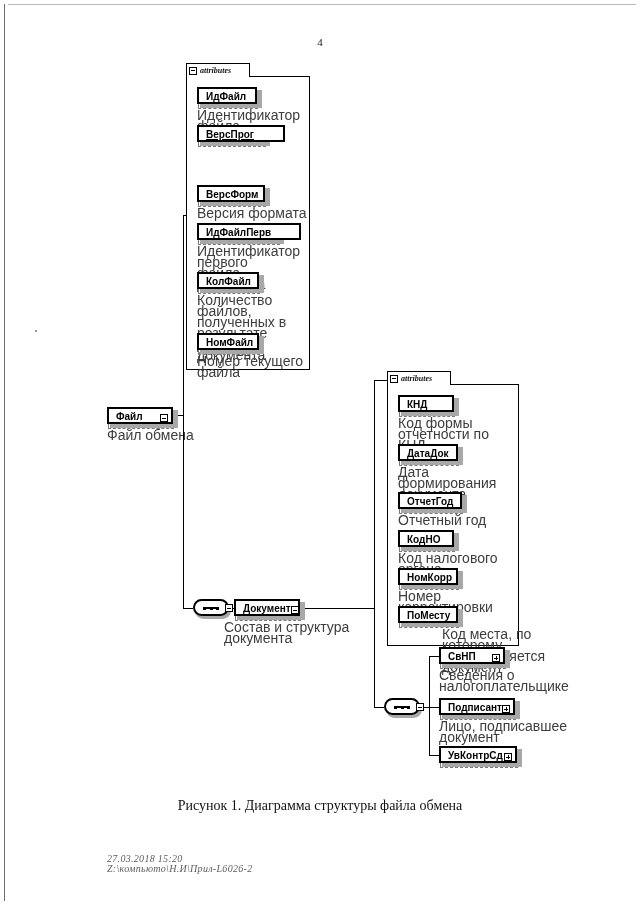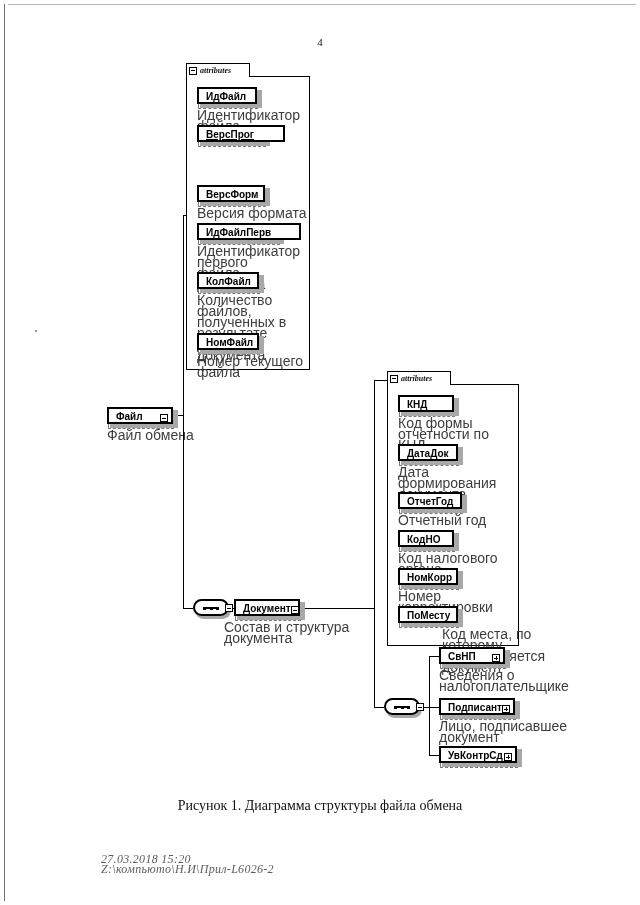--- a/index.html
+++ b/index.html
@@ -50,24 +50,24 @@
     left: 0; top: 798px;
     width: 640px;
     text-align: center;
     font-family: "Liberation Serif", serif;
     font-size: 14px;
     color: #121212;
   }
 
   .footer {
     position: absolute;
-    left: 101px; top: 854px;
+    left: 107px; top: 854px;
     font-family: "Liberation Serif", serif;
     font-style: italic;
-    font-size: 12px;
+    font-size: 10px;
     line-height: 10px;
     color: #5d5d5d;
     letter-spacing: 0.3px;
   }
 
   
   .diagram { position: absolute; left: 0; top: 0; width: 640px; height: 905px; }
 
   .line {
     position: absolute;

